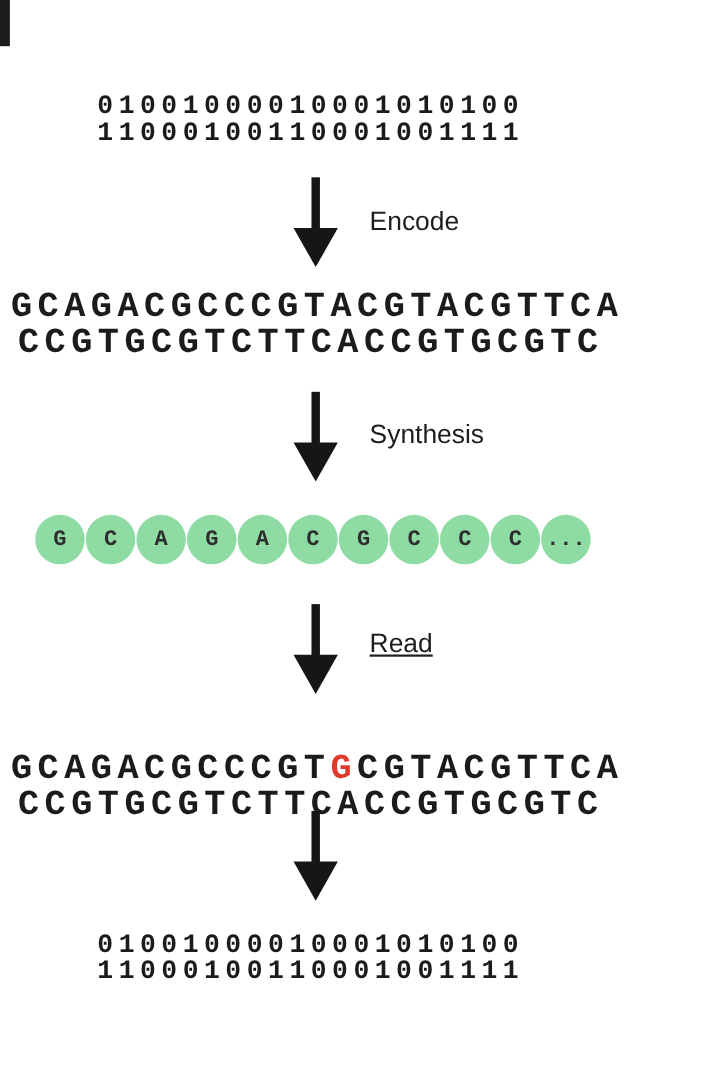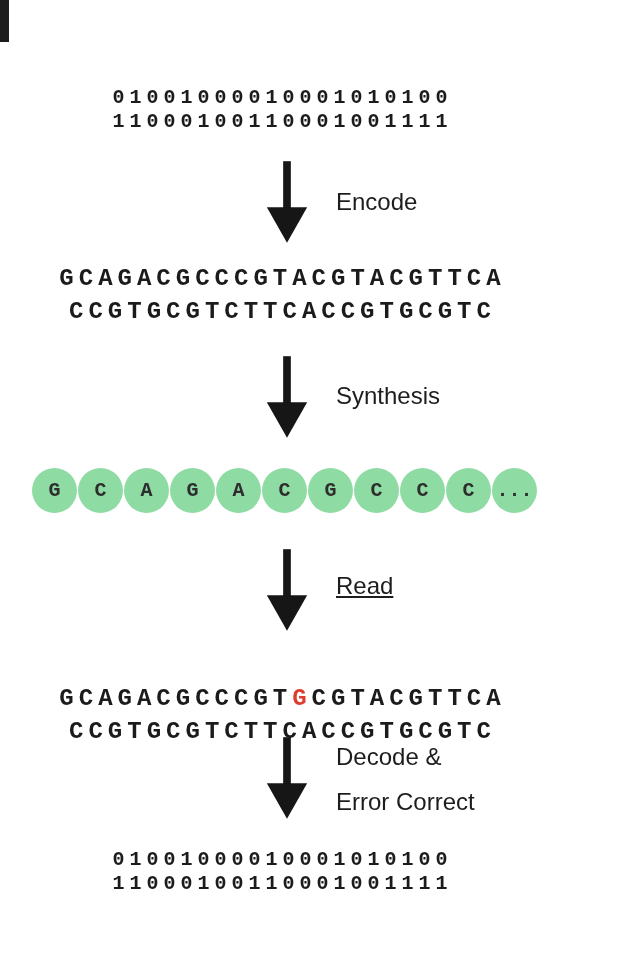--- a/index.html
+++ b/index.html
@@ -27,26 +27,26 @@
     position: absolute;
     left: 10px;
     width: 545px;
     text-align: center;
     font-family: "Liberation Mono", "DejaVu Sans Mono", monospace;
     font-weight: 700;
     color: #1b1b1b;
     white-space: nowrap;
   }
   .binary {
-    font-size: 20px;
+    font-size: 24px;
     letter-spacing: 5px;
     line-height: 24px;
   }
   .dna {
-    font-size: 24px;
+    font-size: 32px;
     letter-spacing: 5px;
     line-height: 33px;
   }
   .error-base {
     color: #e03c2d;
   }
   .arrow {
     position: absolute;
     width: 48px;
     height: 84px;
@@ -134,23 +134,19 @@
 
   <div class="seq dna" style="top:682px;">
     <div><span>GCAGACGCCCGT</span><span class="error-base">G</span><span>CGTACGTTCA</span></div>
     <div>CCGTGCGTCTTCACCGTGCGTC</div>
   </div>
 
   <svg class="arrow" style="left:263px; top:736px;" viewBox="0 0 50 85">
     <rect x="21" y="0" width="8" height="52" fill="#161616"></rect>
     <polygon points="4,48 46,48 25,85" fill="#161616"></polygon>
   </svg>
-  <div class="step-label decode-label" style="left:336px; top:734px;">
-    <div>Decode &amp;</div>
-    <div>Error Correct</div>
-  </div>
 
   <div class="seq binary" style="top:848px;">
     <div>01001000010001010100</div>
     <div>11000100110001001111</div>
   </div>
 
 </div>
 
 </body></html>

